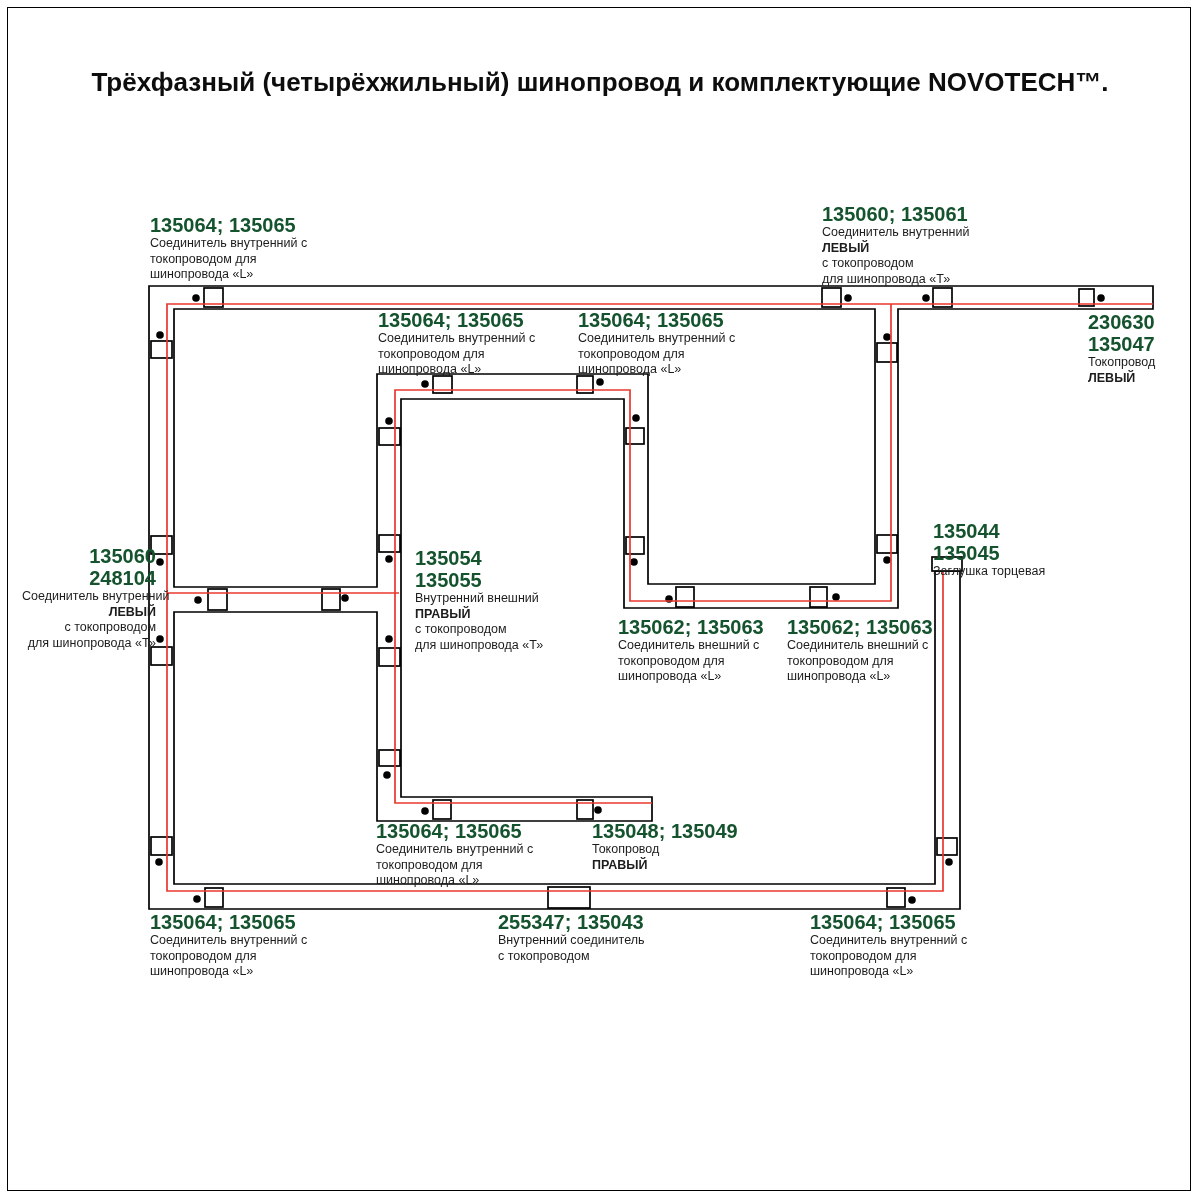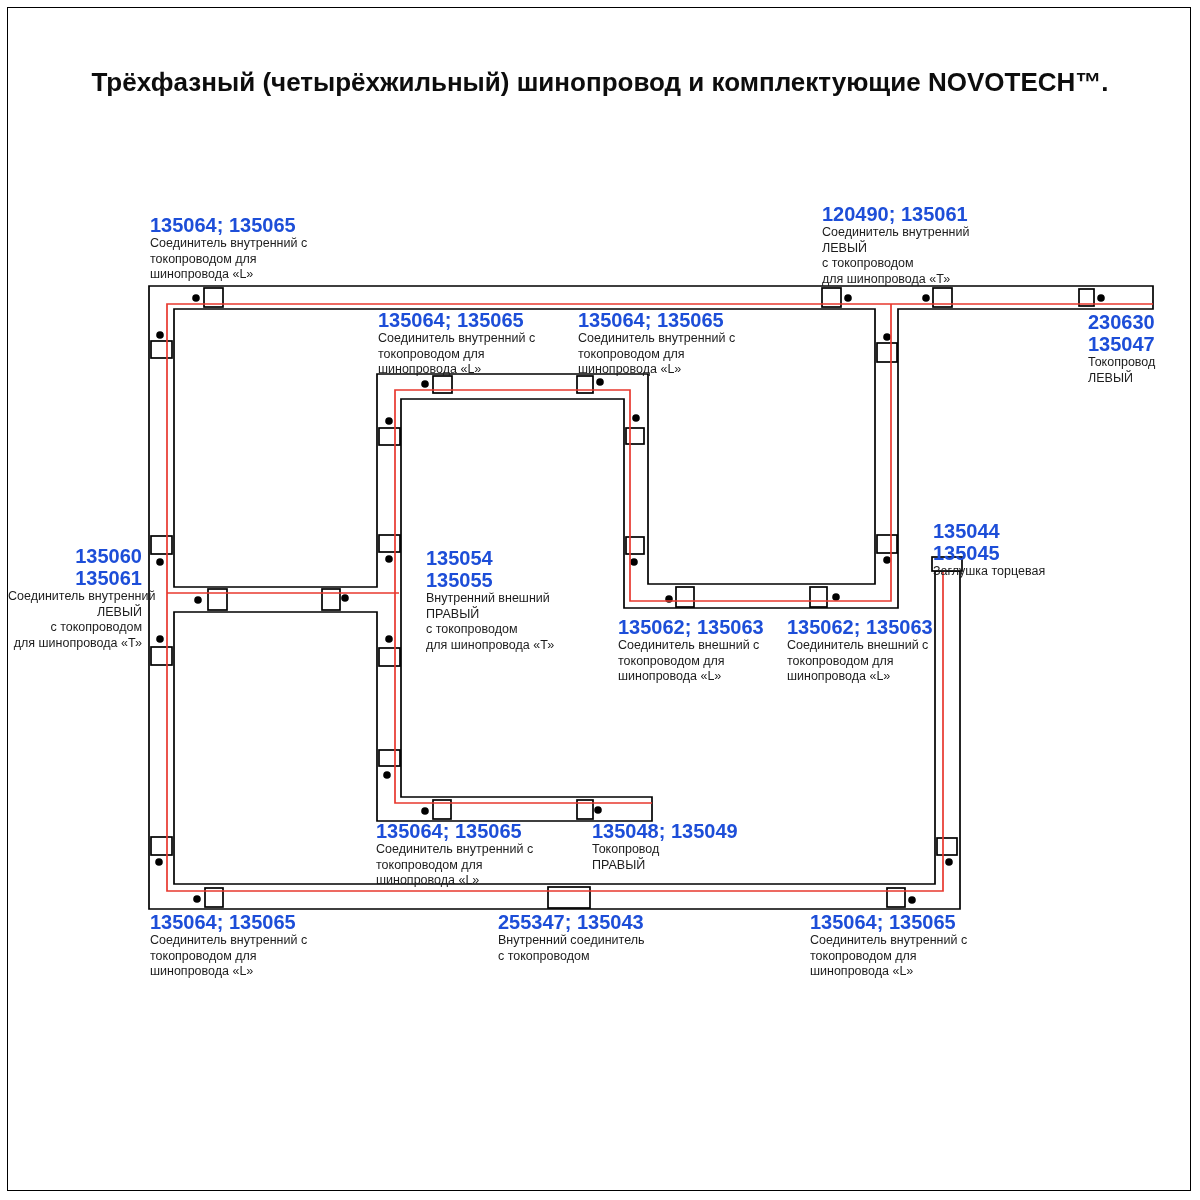--- a/index.html
+++ b/index.html
@@ -4,31 +4,31 @@
 <style>
   html,body{margin:0;padding:0;background:#ffffff;}
   body{width:1200px;height:1200px;position:relative;overflow:hidden;
        font-family:"Liberation Sans",sans-serif;color:#111;}
   .frame{position:absolute;left:7px;top:7px;width:1184px;height:1184px;
          border:1.5px solid #000;box-sizing:border-box;}
   .title{position:absolute;left:0;top:62px;width:1200px;text-align:center;
          font-weight:bold;font-size:26px;line-height:40px;color:#0d0d0d;}
   svg{position:absolute;left:0;top:0;}
   .lbl{position:absolute;white-space:nowrap;}
-  .nums{font-size:20px;font-weight:bold;line-height:22px;color:#1d4ed8;}
+  .nums{font-size:20px;font-weight:bold;line-height:22px;color:#14532d;}
   .desc{font-size:12.5px;line-height:15.5px;color:#1c1c1c;}
-  .b{font-weight:normal;}
+  .b{font-weight:bold;}
   
   .p-tl{left:150px;top:214px}
   .p-topt{left:822px;top:203px}
   .p-rfeed{left:1088px;top:311px}
   .p-itl{left:378px;top:309px}
   .p-itr{left:578px;top:309px}
-  .p-leftt{left:8px;top:545px;width:134px;text-align:right}
-  .p-outt{left:426px;top:547px}
+  .p-leftt{left:22px;top:545px;width:134px;text-align:right}
+  .p-outt{left:415px;top:547px}
   .p-cap{left:933px;top:520px}
   .p-oll{left:618px;top:616px}
   .p-olr{left:787px;top:616px}
   .p-bmc{left:376px;top:820px}
   .p-bfeed{left:592px;top:820px}
   .p-bl{left:150px;top:911px}
   .p-bco{left:498px;top:911px}
   .p-br{left:810px;top:911px}
 </style>
 </head>
@@ -116,21 +116,21 @@
 </svg>
 
 <div class="lbl p-tl">
   <div class="nums">135064; 135065</div>
   <div class="desc">Соединитель внутренний с</div>
   <div class="desc">токопроводом для</div>
   <div class="desc">шинопровода «L»</div>
 </div>
 
 <div class="lbl p-topt">
-  <div class="nums">120490; 135061</div>
+  <div class="nums">135060; 135061</div>
   <div class="desc">Соединитель внутренний</div>
   <div class="desc b">ЛЕВЫЙ</div>
   <div class="desc">с токопроводом</div>
   <div class="desc">для шинопровода «Т»</div>
 </div>
 
 <div class="lbl p-rfeed">
   <div class="nums">230630</div>
   <div class="nums">135047</div>
   <div class="desc">Токопровод</div>
@@ -146,21 +146,21 @@
 
 <div class="lbl p-itr">
   <div class="nums">135064; 135065</div>
   <div class="desc">Соединитель внутренний с</div>
   <div class="desc">токопроводом для</div>
   <div class="desc">шинопровода «L»</div>
 </div>
 
 <div class="lbl p-leftt">
   <div class="nums">135060</div>
-  <div class="nums">135061</div>
+  <div class="nums">248104</div>
   <div class="desc">Соединитель внутренний</div>
   <div class="desc b">ЛЕВЫЙ</div>
   <div class="desc">с токопроводом</div>
   <div class="desc">для шинопровода «Т»</div>
 </div>
 
 <div class="lbl p-outt">
   <div class="nums">135054</div>
   <div class="nums">135055</div>
   <div class="desc">Внутренний внешний</div>

